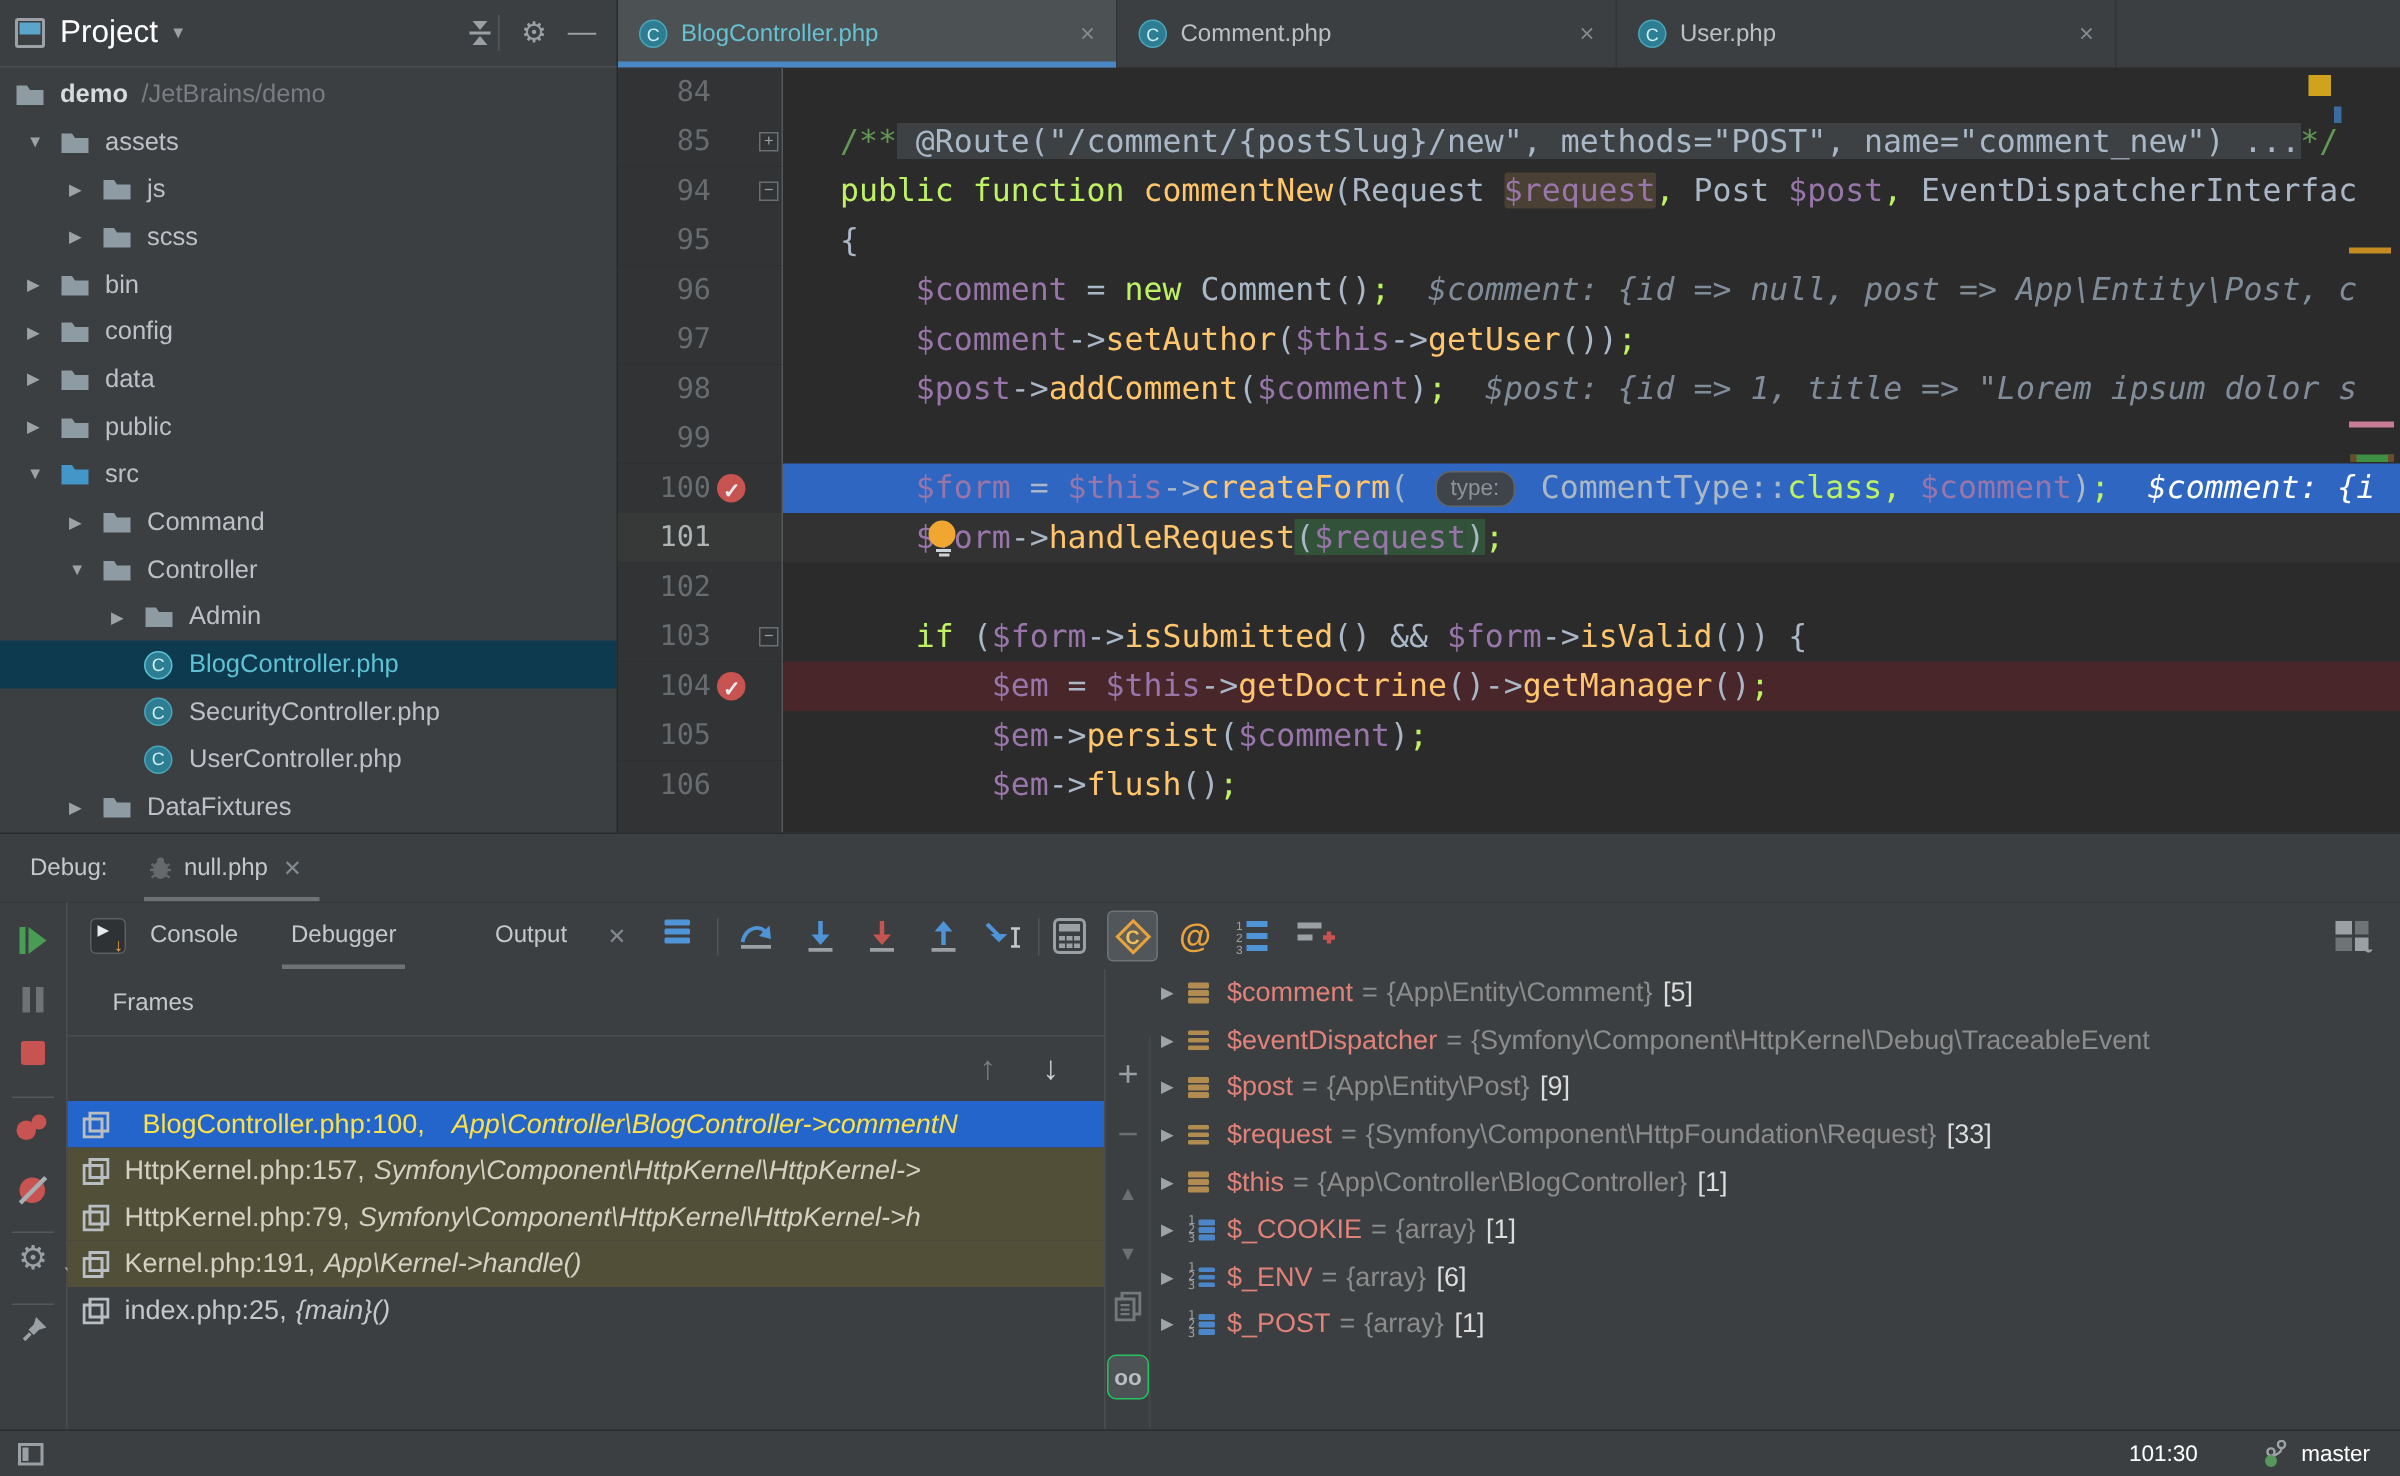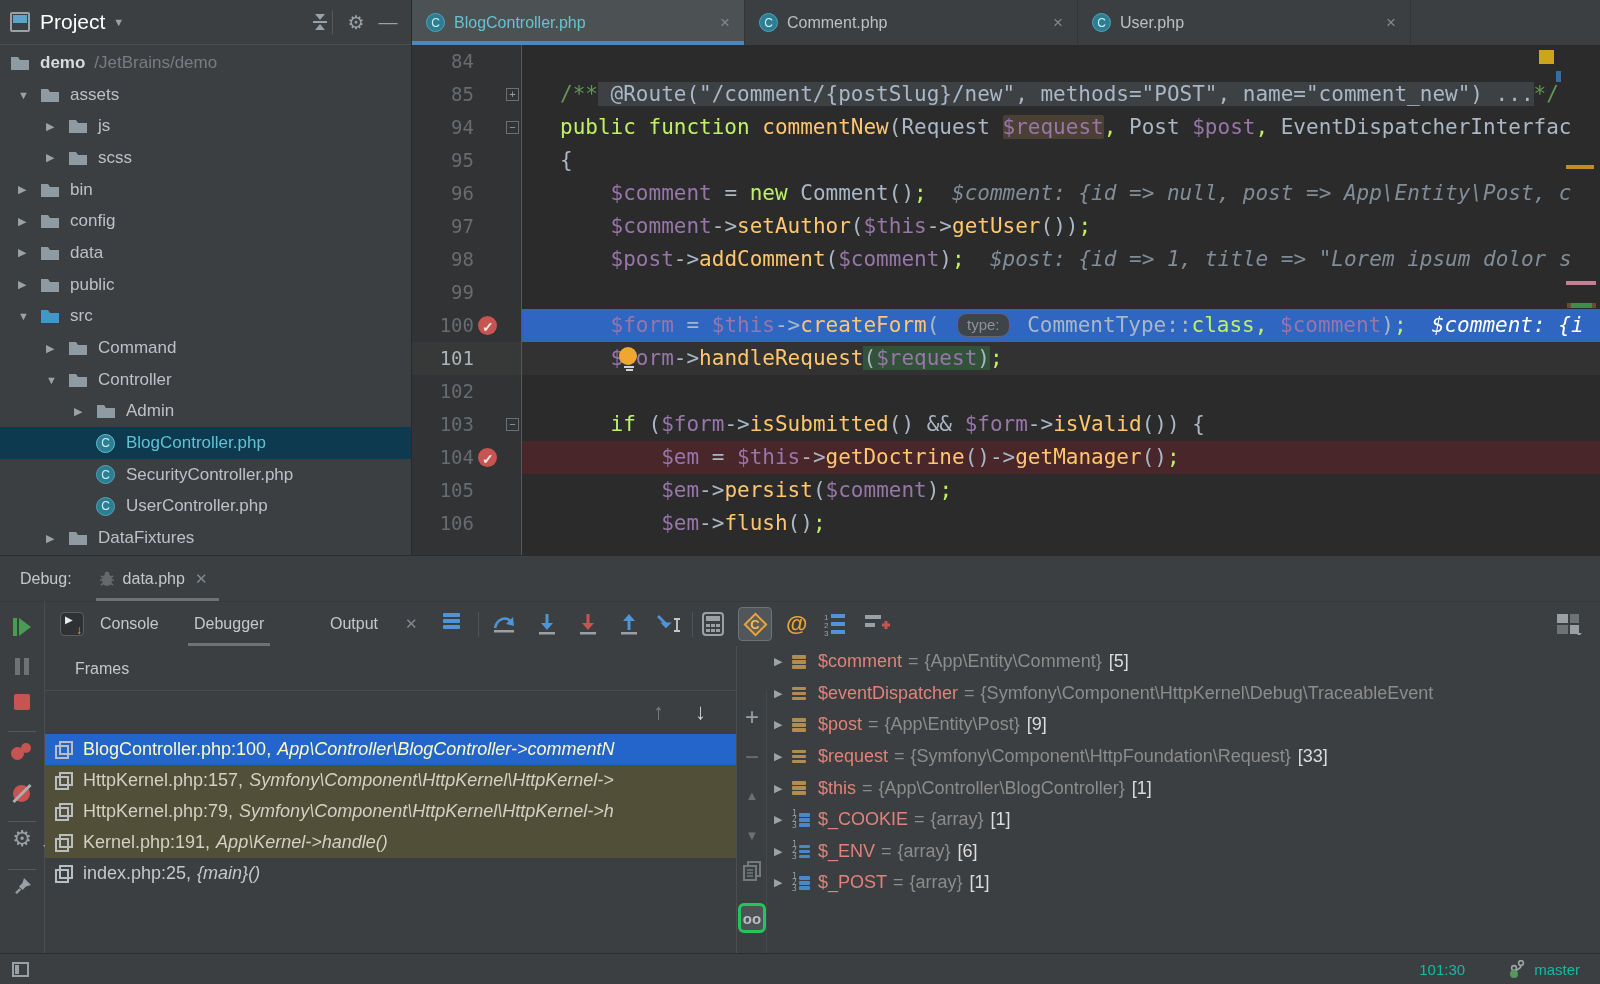--- a/index.html
+++ b/index.html
@@ -115,47 +115,47 @@
   
   .dbg-content { position:absolute; left:45px; top:90px; right:0; bottom:0; }
   .frames-panel { position:absolute; left:0; top:0; width:692px; bottom:0; border-right:1px solid #4b4e50;}
   .panel-title { height:45px; line-height:45px; padding-left:30px; font-size:16px; color:#c4c8cb;
     border-bottom:1px solid #4b4e50; }
   .frames-nav { height:43px; position:relative; }
   .fn-arrow { position:absolute; top:8px; font-size:22px; }
   .frame-row { height:31px; display:flex; align-items:center; padding-left:10px; font-size:18px;
     color:#c4c8cb; white-space:nowrap; overflow:hidden; }
   .frame-row .loc { font-style:italic; margin-left:6px;text-align:right; }
-  .frame-row.selected { background:#2365cb; color:#fef9c3; }
+  .frame-row.selected { background:#2365cb; color:#fde047;gap:12px; }
   .frame-row.library { background:#514f38; color:#d2d1c3; }
   .frames-icon { margin-right:10px; flex-shrink:0; }
   .minibar { position:absolute; left:692px; top:45px; width:30px; bottom:0; border-right:1px solid #46494b;}
   .mb-item { position:absolute; left:0; width:30px; display:flex; justify-content:center; color:#9ba0a4; }
   .mb-dim { color:#6c7073; }
-  .glasses { width:28px; height:30px; background:#4d5254; border:3px solid #22c55e; border-radius:6px;
+  .glasses { width:28px; height:30px; background:#4d5254; border:1px solid #22c55e; border-radius:6px;
     color:#b9bec2; font-size:15px; font-weight:bold; display:flex; align-items:center; justify-content:center;}
   .vars-panel { position:absolute; left:723px; top:0; right:0; bottom:0; }
   .var-row { height:31.6px; display:flex; align-items:center; padding-left:6px; font-size:18px;
     white-space:nowrap; overflow:hidden; }
   .var-arrow { width:18px; flex-shrink:0; color:#9ea3a6; font-size:11px; }
   .var-icon { width:26px; flex-shrink:0; display:flex; }
   .var-name { color:#e0827a; }
   .var-eq { color:#8c8c8c; margin:0 6px; }
   .var-val { color:#8c8c8c; }
   .var-count { color:#dcdcdc; margin-left:7px; }
   .obj-ico div { width:14px; height:3.5px; background:#b08c50; margin:1.5px 0; border-radius:1px; }
   .arr-ico { display:flex; align-items:center; }
   .arr-ico .digits { font-size:8px; color:#9aa0a5; line-height:6px; margin-right:2px; font-family:"DejaVu Sans Mono",monospace;}
   .arr-ico .bars div { width:11px; height:3.5px; background:#4a86c8; margin:1.5px 0; border-radius:1px;}
   
   .status-bar { position:absolute; left:0; bottom:0; width:1600px; height:31px; background:#3c3f41;
     border-top:1px solid #2b2e30; display:flex; align-items:center; font-size:15px; }
   .sb-toggle { width:17px; height:15px; border:2px solid #9ba0a4; margin-left:12px; position:relative;}
   .sb-toggle::after { content:""; position:absolute; left:1px; top:1px; bottom:1px; width:4px; background:#9ba0a4;}
-  .sb-right { margin-left:auto; display:flex; align-items:center; margin-right:20px; color:#14b8a6; }
+  .sb-right { margin-left:auto; display:flex; align-items:center; margin-right:20px; color:#ffffff; }
   .sb-pos { margin-right:45px; }
   .git-ico { position:relative; margin-right:8px; width:16px; height:18px;}
   .git-ico .dot { position:absolute; left:0; bottom:0; width:8px; height:8px; border-radius:50%; background:#57965c; }
   svg { display:block; }
 </style>
 </head>
 <body>
 
 <div class="app">
 
@@ -388,21 +388,21 @@
 
   <div class="debug-panel">
     <div class="dbg-header">
       <span class="dbg-label">Debug:</span>
       <span class="session-tab">
         <svg width="18" height="18" viewBox="0 0 18 18">
           <ellipse cx="9" cy="10" rx="5" ry="6" fill="#66696c"></ellipse>
           <circle cx="9" cy="4" r="2.4" fill="#66696c"></circle>
           <path d="M3 6 L6 8 M15 6 L12 8 M2 10 H5 M16 10 H13 M3 15 L6 13 M15 15 L12 13" stroke="#66696c" stroke-width="1.6"></path>
         </svg>
-        <span class="lbl">data.php</span>
+        <span class="lbl">null.php</span>
         <span class="x">✕</span>
       </span>
     </div>
 
     <div class="dbg-toolbar">
       <div class="tb-item" style="left:60px;">
         <span style="position:relative;width:24px;height:24px;background:#2f3234;border:1px solid #5a5e62;border-radius:4px;display:inline-block;">
           <span style="position:absolute;left:4px;top:1px;color:#e8eaec;font-size:10px;">▶</span>
           <span style="position:absolute;right:1px;bottom:-2px;color:#e8a33d;font-size:12px;font-weight:bold;">↓</span>
         </span>

